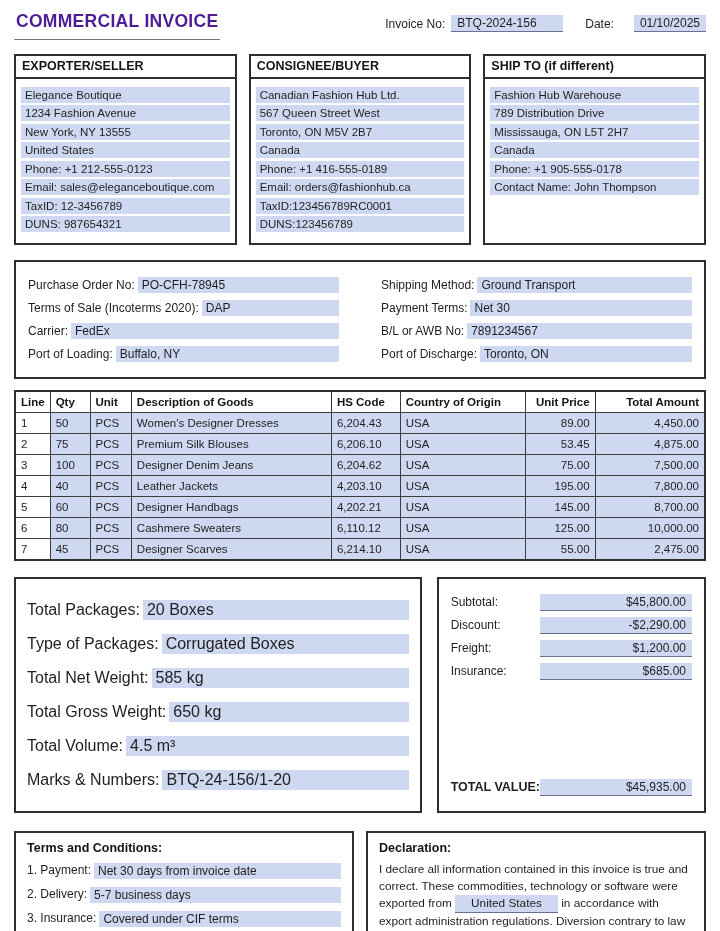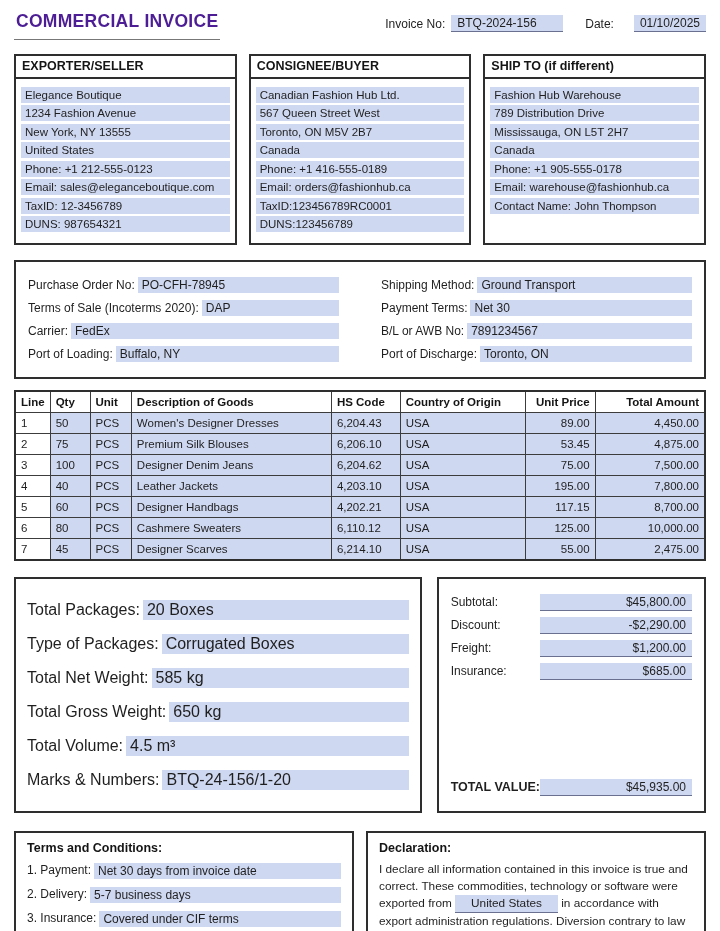--- a/index.html
+++ b/index.html
@@ -158,21 +158,20 @@
     </div>
     <div class="pbox">
       <h2>SHIP TO (if different)</h2>
       <div class="pbody">
 
       <div class="pline">Fashion Hub Warehouse</div>
           <div class="pline">789 Distribution Drive</div>
           <div class="pline">Mississauga, ON L5T 2H7</div>
           <div class="pline">Canada</div>
           <div class="pline">Phone: +1 905-555-0178</div>
-          <div class="pline">Email: warehouse@fashionhub.ca</div>
           <div class="pline">Contact Name: John Thompson</div>
         </div>
     </div>
   </div>
 
   <div class="shipbox">
     <div class="shipcol">
 
         <div class="srow">
           <span class="lbl">Purchase Order No:</span>
@@ -277,21 +276,21 @@
           <td class="num">7,800.00</td>
         </tr>
 
         <tr>
           <td class="c-line">5</td>
           <td>60</td>
           <td>PCS</td>
           <td>Designer Handbags</td>
           <td>4,202.21</td>
           <td>USA</td>
-          <td class="num">117.15</td>
+          <td class="num">145.00</td>
           <td class="num">8,700.00</td>
         </tr>
 
         <tr>
           <td class="c-line">6</td>
           <td>80</td>
           <td>PCS</td>
           <td>Cashmere Sweaters</td>
           <td>6,110.12</td>
           <td>USA</td>

